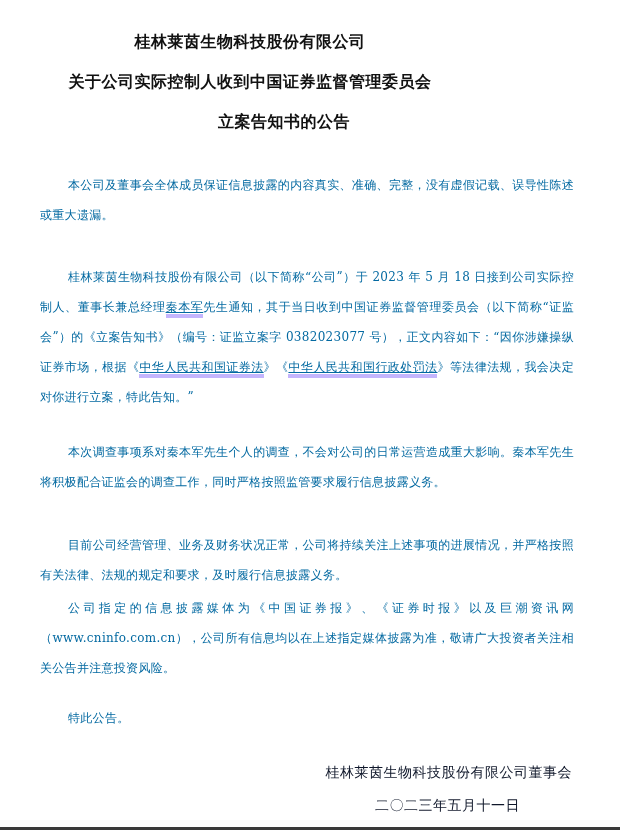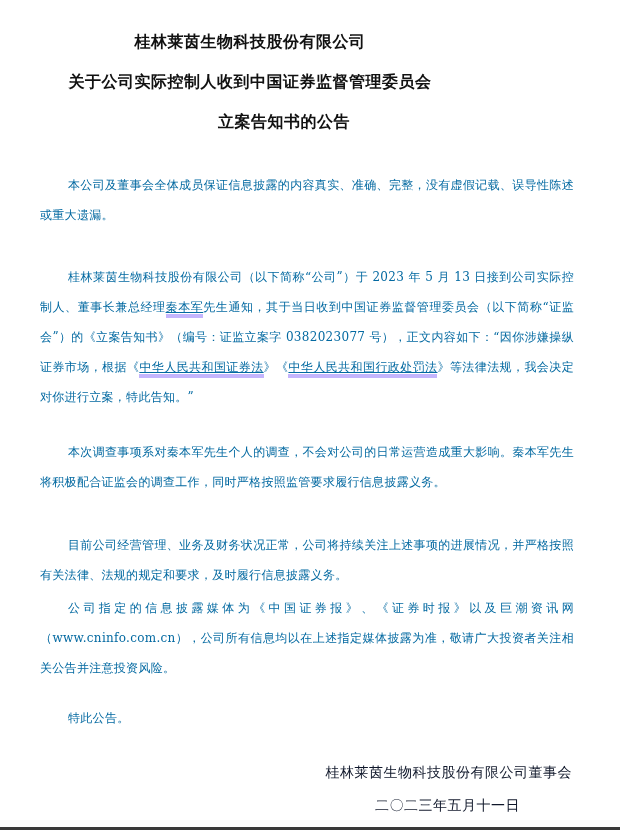--- a/index.html
+++ b/index.html
@@ -32,21 +32,21 @@
 </head>
 <body>
 
 <div class="title" style="top:32px;">桂林莱茵生物科技股份有限公司</div>
 <div class="title" style="top:72px;">关于公司实际控制人收到中国证券监督管理委员会</div>
 <div class="title" style="top:112px;padding-left:34px;">立案告知书的公告</div>
 
 <div class="para" style="top:170px;">本公司及董事会全体成员保证信息披露的内容真实、准确、完整，没有虚假记载、误导性陈述或重大遗漏。</div>
 
 <div class="para" style="top:262px;">
-  <span>桂林莱茵生物科技股份有限公司（以下简称“公司”）于 2023 年 5 月 13 日接到公司实际控制人、董事长兼总经理</span><span class="ul">秦本军</span><span>先生通知，其于当日收到中国证券监督管理委员会（以下简称“证监会”）的《立案告知书》（编号：证监立案字 0382023077 号），正文内容如下：“因你涉嫌操纵证券市场，根据《</span><span class="ul">中华人民共和国证券法</span><span>》《</span><span class="ul">中华人民共和国行政处罚法</span><span>》等法律法规，我会决定对你进行立案，特此告知。”</span>
+  <span>桂林莱茵生物科技股份有限公司（以下简称“公司”）于 2023 年 5 月 18 日接到公司实际控制人、董事长兼总经理</span><span class="ul">秦本军</span><span>先生通知，其于当日收到中国证券监督管理委员会（以下简称“证监会”）的《立案告知书》（编号：证监立案字 0382023077 号），正文内容如下：“因你涉嫌操纵证券市场，根据《</span><span class="ul">中华人民共和国证券法</span><span>》《</span><span class="ul">中华人民共和国行政处罚法</span><span>》等法律法规，我会决定对你进行立案，特此告知。”</span>
 </div>
 
 <div class="para" style="top:437px;">本次调查事项系对秦本军先生个人的调查，不会对公司的日常运营造成重大影响。秦本军先生将积极配合证监会的调查工作，同时严格按照监管要求履行信息披露义务。</div>
 
 <div class="para" style="top:530px;">目前公司经营管理、业务及财务状况正常，公司将持续关注上述事项的进展情况，并严格按照有关法律、法规的规定和要求，及时履行信息披露义务。</div>
 
 <div class="para" style="top:593px;">公司指定的信息披露媒体为《中国证券报》、《证券时报》以及巨潮资讯网（www.cninfo.com.cn），公司所有信息均以在上述指定媒体披露为准，敬请广大投资者关注相关公告并注意投资风险。</div>
 
 <div class="para" style="top:703px;">特此公告。</div>
 

